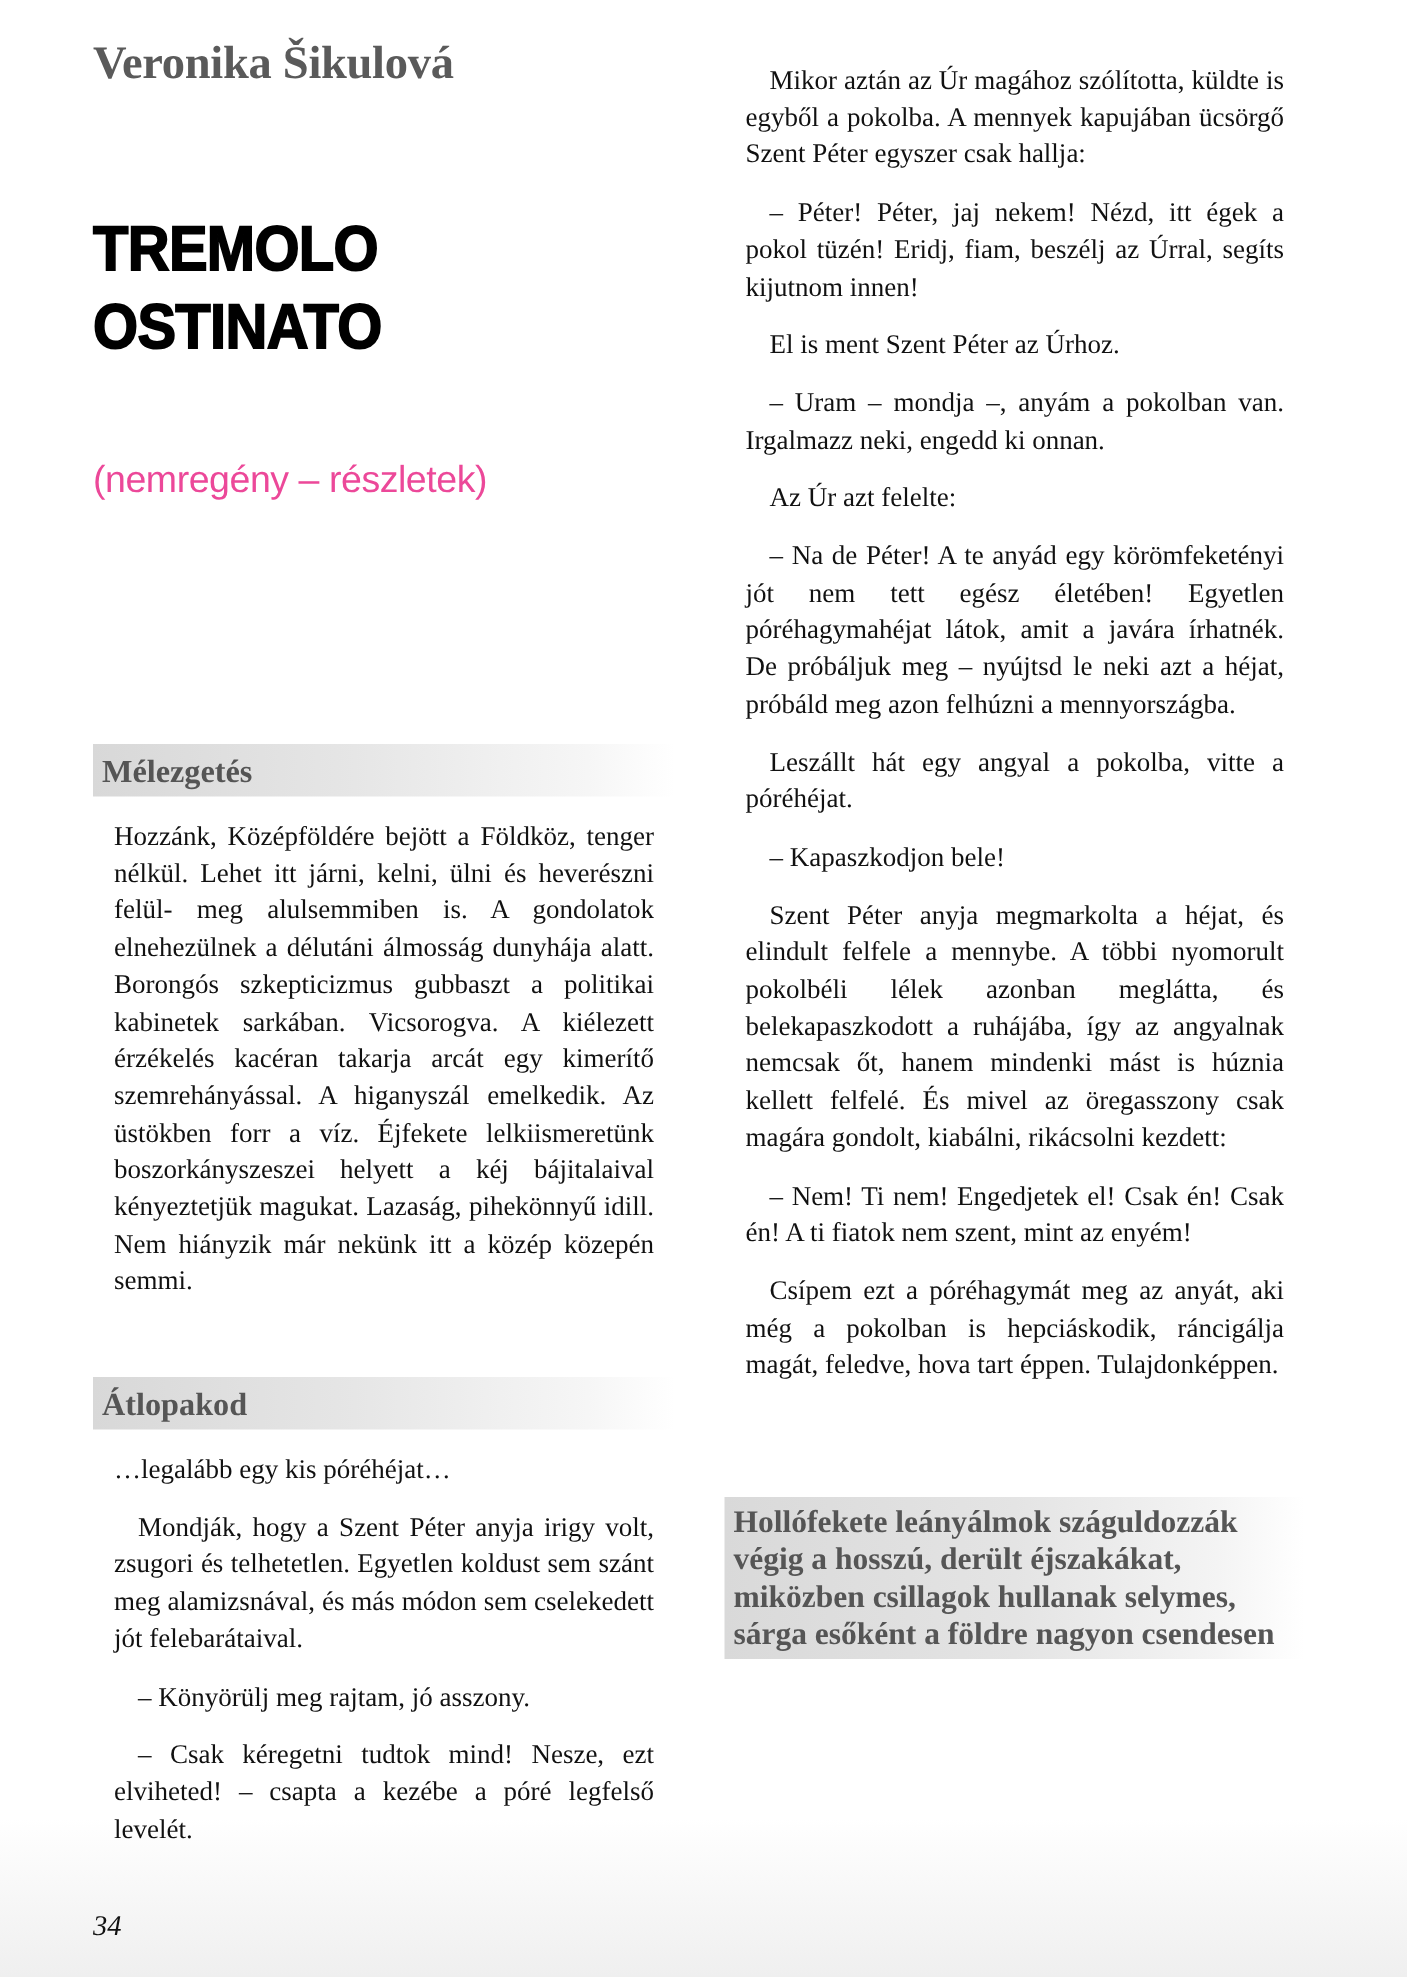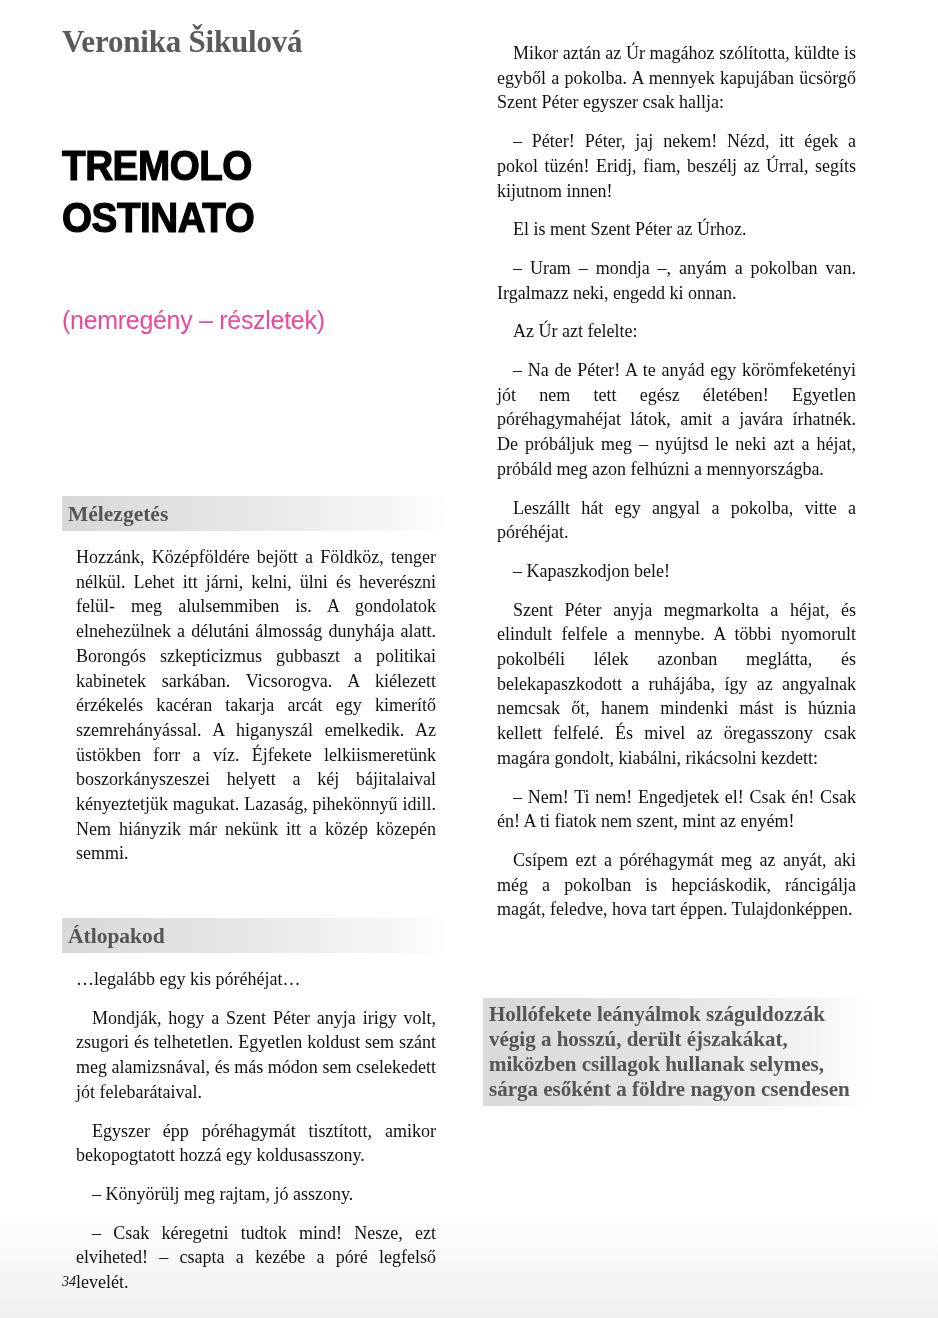--- a/index.html
+++ b/index.html
@@ -109,21 +109,21 @@
       left: 0;
       top: 1118px;
       width: 387px;
     }
     .page-number {
       position: absolute;
       left: 62px;
       top: 1274px;
       font-family: "Liberation Serif", "DejaVu Serif", serif;
       font-style: italic;
-      font-size: 14px;
+      font-size: 19px;
       color: #111;
     }
   </style>
 </head>
 <body>
 
 <div class="page">
 
   <div class="col-left">
     <h2 class="author">Veronika Šikulová</h2>
@@ -140,21 +140,20 @@
       <div class="text">
         <p class="body">Hozzánk, Középföldére bejött a Földköz, tenger nélkül. Lehet itt járni, kelni, ülni és heverészni felül- meg alulsemmiben is. A gondolatok elnehezülnek a délutáni álmosság dunyhája alatt. Borongós szkepticizmus gubbaszt a politikai kabinetek sarkában. Vicsorogva. A kiélezett érzékelés kacéran takarja arcát egy kimerítő szemrehányással. A higanyszál emelkedik. Az üstökben forr a víz. Éjfekete lelkiismeretünk boszorkányszeszei helyett a kéj bájitalaival kényeztetjük magukat. Lazaság, pihekönnyű idill. Nem hiányzik már nekünk itt a közép közepén semmi.</p>
       </div>
     </div>
 
     <div class="sec2">
       <h3 class="section-head">Átlopakod</h3>
       <div class="text">
         <p class="body">…legalább egy kis póréhéjat…</p>
         <p class="body indent">Mondják, hogy a Szent Péter anyja irigy volt, zsugori és telhetetlen. Egyetlen koldust sem szánt meg alamizsnával, és más módon sem cselekedett jót felebarátaival.</p>
-        <p class="body indent">Egyszer épp póréhagymát tisztított, amikor bekopogtatott hozzá egy koldusasszony.</p>
         <p class="body indent">– Könyörülj meg rajtam, jó asszony.</p>
         <p class="body indent">– Csak kéregetni tudtok mind! Nesze, ezt elviheted! – csapta a kezébe a póré legfelső levelét.</p>
       </div>
     </div>
   </div>
 
   <div class="col-right">
     <div>
       <p class="body indent">Mikor aztán az Úr magához szólította, küldte is egyből a pokolba. A mennyek kapujában ücsörgő Szent Péter egyszer csak hallja:</p>
       <p class="body indent">– Péter! Péter, jaj nekem! Nézd, itt égek a pokol tüzén! Eridj, fiam, beszélj az Úrral, segíts kijutnom innen!</p>

